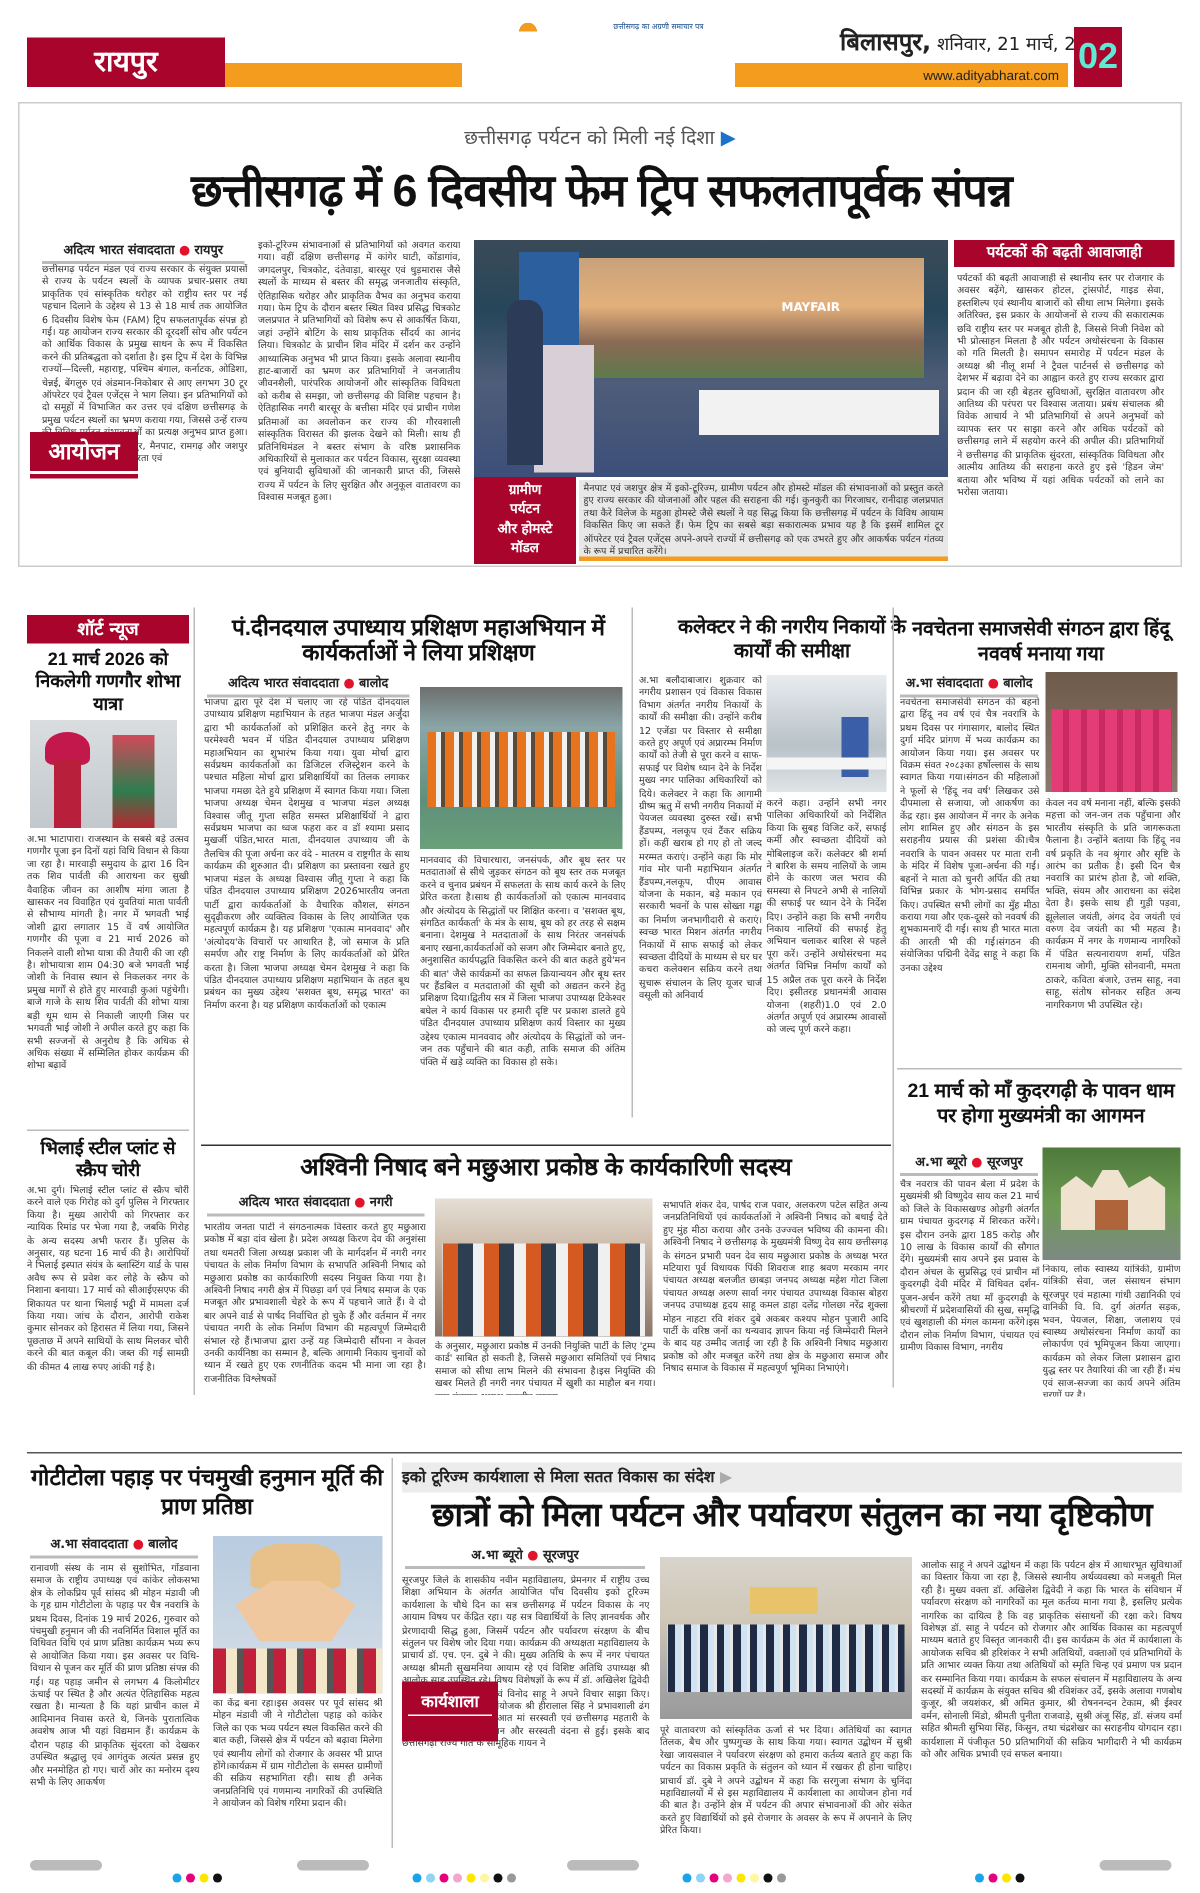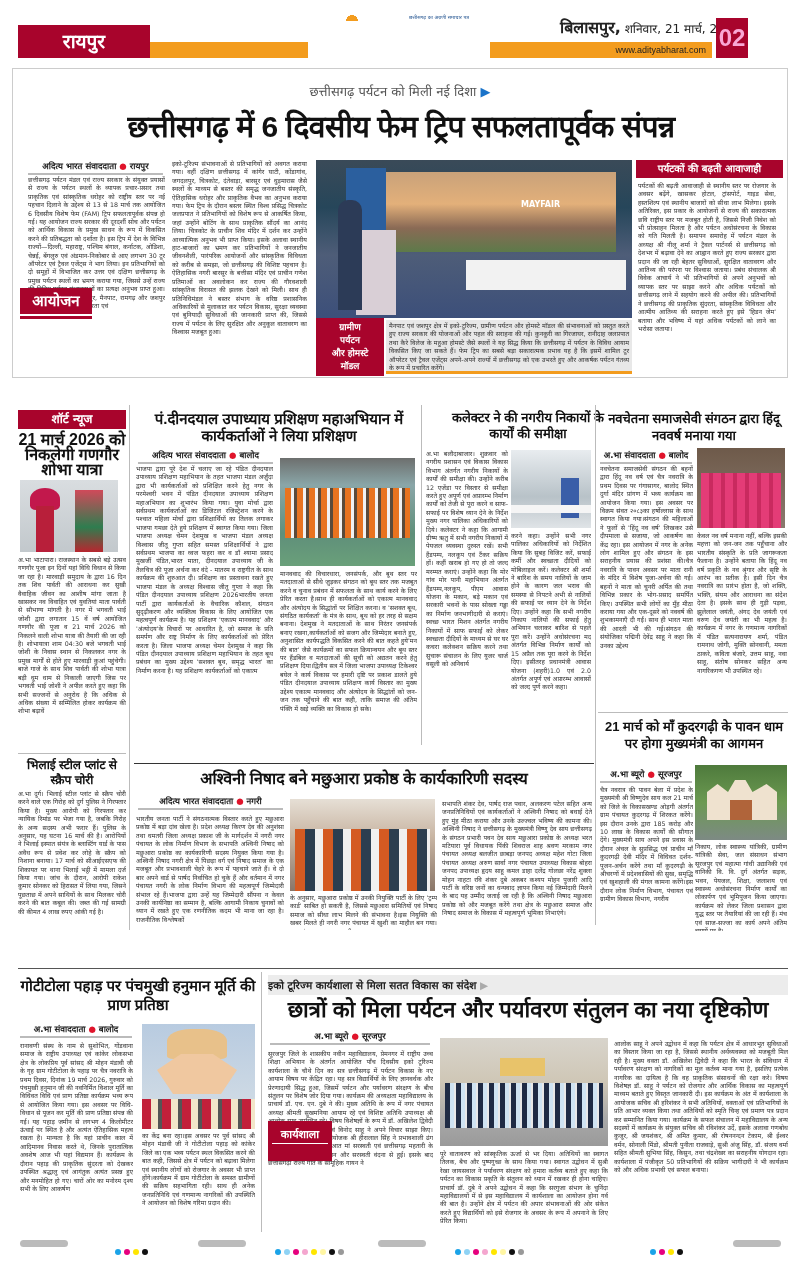--- a/index.html
+++ b/index.html
@@ -8,21 +8,21 @@
 .hdr-city{left:18px;top:25px;width:132px;height:33px;background:#a8042c;color:#fff;font-weight:bold;font-size:19px;text-align:center;line-height:33px}
 .hdr-bar-l{left:150px;top:42px;width:158px;height:16px;background:#f39c1e}
 .hdr-bar-r{left:490px;top:42px;width:222px;height:16px;background:#f39c1e;text-align:right;padding-right:6px;font-size:9px;line-height:16px;color:#222;font-family:"Liberation Sans",sans-serif}
 .logo{left:312px;top:8px;width:175px;height:50px;text-align:center}
 .logo .name{font-family:"DejaVu Serif",serif;font-weight:bold;font-size:26px;line-height:36px;color:#c8102e}
 .logo .name span{color:#222}
 .logo .tag{font-size:5px;color:#1a4d8c;position:absolute;top:6px;right:18px}
 .sun{position:absolute;left:32px;top:1px;width:16px;height:12px;background:radial-gradient(circle at 50% 100%,#f39c1e 40%,transparent 42%)}
 .hdr-date{left:560px;top:16px;font-size:12px;color:#222}
 .hdr-date b{font-size:16px;font-weight:bold}
-.hdr-page{left:716px;top:18px;width:32px;height:40px;background:#a8042c;color:#f9a8d4;font-family:"Liberation Sans",sans-serif;font-size:24px;font-weight:bold;text-align:center;line-height:40px}
+.hdr-page{left:716px;top:18px;width:32px;height:40px;background:#a8042c;color:#5eead4;font-family:"Liberation Sans",sans-serif;font-size:24px;font-weight:bold;text-align:center;line-height:40px}
 .topbox{left:12px;top:68px;width:776px;height:310px;border:1px solid #ccc}
 .kicker{left:0;width:800px;top:82px;text-align:center;font-size:13px;color:#555}
 .kicker .arr{color:#1a73c9}
 .bighead{left:16px;top:105px;width:770px;text-align:center;font-size:30px;font-weight:bold;letter-spacing:-0.5px;color:#111;font-family:"Liberation Sans",sans-serif}
 .byline{font-size:8.5px;font-weight:bold;text-align:center;border-bottom:2px solid #bbb;padding-bottom:2px;color:#222}
 .byline .dot{color:#e0142b}
 .txt{font-size:6.3px;line-height:8.4px;color:#333;text-align:justify}
 .photo{overflow:hidden}
 .redtag{background:#a8042c;color:#fff;font-weight:bold;text-align:center}
 .h2{font-weight:bold;color:#111;text-align:center;font-family:"Liberation Sans",sans-serif}
@@ -68,21 +68,21 @@
   <div>पर्यटन</div>
   <div>और होमस्टे</div>
   <div>मॉडल</div>
 </div>
 <div class="abs txt" style="left:386px;top:320px;width:246px;height:54px;overflow:hidden;background:#e8e8e8;padding:2px 3px;border-bottom:3px solid #f39c1e">मैनपाट एवं जशपुर क्षेत्र में इको-टूरिज्म, ग्रामीण पर्यटन और होमस्टे मॉडल की संभावनाओं को प्रस्तुत करते हुए राज्य सरकार की योजनाओं और पहल की सराहना की गई। कुनकुरी का गिरजाघर, रानीदाह जलप्रपात तथा कैरे विलेज के महुआ होमस्टे जैसे स्थलों ने यह सिद्ध किया कि छत्तीसगढ़ में पर्यटन के विविध आयाम विकसित किए जा सकते हैं। फेम ट्रिप का सबसे बड़ा सकारात्मक प्रभाव यह है कि इसमें शामिल टूर ऑपरेटर एवं ट्रैवल एजेंट्स अपने-अपने राज्यों में छत्तीसगढ़ को एक उभरते हुए और आकर्षक पर्यटन गंतव्य के रूप में प्रचारित करेंगे।</div>
 
 <div class="abs redtag" style="left:636px;top:160px;width:147px;height:18px;font-size:10px;line-height:18px">पर्यटकों की बढ़ती आवाजाही</div>
 <div class="abs txt" style="left:638px;top:182px;width:138px;height:192px;overflow:hidden">पर्यटकों की बढ़ती आवाजाही से स्थानीय स्तर पर रोजगार के अवसर बढ़ेंगे, खासकर होटल, ट्रांसपोर्ट, गाइड सेवा, हस्तशिल्प एवं स्थानीय बाजारों को सीधा लाभ मिलेगा। इसके अतिरिक्त, इस प्रकार के आयोजनों से राज्य की सकारात्मक छवि राष्ट्रीय स्तर पर मजबूत होती है, जिससे निजी निवेश को भी प्रोत्साहन मिलता है और पर्यटन अधोसंरचना के विकास को गति मिलती है। समापन समारोह में पर्यटन मंडल के अध्यक्ष श्री नीलू शर्मा ने ट्रैवल पार्टनर्स से छत्तीसगढ़ को देशभर में बढ़ावा देने का आह्वान करते हुए राज्य सरकार द्वारा प्रदान की जा रही बेहतर सुविधाओं, सुरक्षित वातावरण और आतिथ्य की परंपरा पर विश्वास जताया। प्रबंध संचालक श्री विवेक आचार्य ने भी प्रतिभागियों से अपने अनुभवों को व्यापक स्तर पर साझा करने और अधिक पर्यटकों को छत्तीसगढ़ लाने में सहयोग करने की अपील की। प्रतिभागियों ने छत्तीसगढ़ की प्राकृतिक सुंदरता, सांस्कृतिक विविधता और आत्मीय आतिथ्य की सराहना करते हुए इसे 'हिडन जेम' बताया और भविष्य में यहां अधिक पर्यटकों को लाने का भरोसा जताया।</div>
 
 <div class="abs redtag" style="left:18px;top:410px;width:108px;height:19px;font-size:12px;line-height:19px">शॉर्ट न्यूज</div>
-<div class="abs h2" style="left:18px;top:432px;width:108px;font-size:16px;line-height:15px">21 मार्च 2026 को निकलेगी गणगौर शोभा यात्रा</div>
+<div class="abs h2" style="left:18px;top:432px;width:108px;font-size:12px;line-height:15px">21 मार्च 2026 को निकलेगी गणगौर शोभा यात्रा</div>
 <div class="abs photo" style="left:20px;top:480px;width:98px;height:72px;background:linear-gradient(180deg,#d9dde0,#c2c8cc)">
   <div style="position:absolute;left:10px;top:8px;width:30px;height:22px;background:#c2184c;border-radius:50% 50% 20% 20%"></div>
   <div style="position:absolute;left:16px;top:26px;width:18px;height:46px;background:#b81f3a"></div>
   <div style="position:absolute;left:55px;top:10px;width:28px;height:62px;background:linear-gradient(180deg,#d04a5a,#2e7d4f 60%,#b8262f)"></div>
 </div>
 <div class="abs txt" style="left:18px;top:556px;width:108px;height:186px;overflow:hidden">अ.भा भाटापारा। राजस्थान के सबसे बड़े उत्सव गणगौर पूजा इन दिनों यहां विधि विधान से किया जा रहा है। मारवाड़ी समुदाय के द्वारा 16 दिन तक शिव पार्वती की आराधना कर सुखी वैवाहिक जीवन का आशीष मांगा जाता है खासकर नव विवाहित एवं युवतियां माता पार्वती से सौभाग्य मांगती है। नगर में भगवती भाई जोशी द्वारा लगातार 15 वें वर्ष आयोजित गणगौर की पूजा व 21 मार्च 2026 को निकलने वाली शोभा यात्रा की तैयारी की जा रही है। शोभायात्रा शाम 04:30 बजे भगवती भाई जोशी के निवास स्थान से निकलकर नगर के प्रमुख मार्गों से होते हुए मारवाड़ी कुआं पहुंचेगी। बाजे गाजे के साथ शिव पार्वती की शोभा यात्रा बड़ी धूम धाम से निकाली जाएगी जिस पर भगवती भाई जोशी ने अपील करते हुए कहा कि सभी सज्जनों से अनुरोध है कि अधिक से अधिक संख्या में सम्मिलित होकर कार्यक्रम की शोभा बढ़ावें</div>
 <div class="hline" style="left:18px;top:753px;width:108px;background:#bbb"></div>
 <div class="abs h2" style="left:18px;top:758px;width:108px;font-size:12px;line-height:15px">भिलाई स्टील प्लांट से स्क्रैप चोरी</div>
 <div class="abs txt" style="left:18px;top:790px;width:108px;height:140px;overflow:hidden">अ.भा दुर्ग। भिलाई स्टील प्लांट से स्क्रैप चोरी करने वाले एक गिरोह को दुर्ग पुलिस ने गिरफ्तार किया है। मुख्य आरोपी को गिरफ्तार कर न्यायिक रिमांड पर भेजा गया है, जबकि गिरोह के अन्य सदस्य अभी फरार हैं। पुलिस के अनुसार, यह घटना 16 मार्च की है। आरोपियों ने भिलाई इस्पात संयंत्र के ब्लास्टिंग यार्ड के पास अवैध रूप से प्रवेश कर लोहे के स्क्रैप को निशाना बनाया। 17 मार्च को सीआईएसएफ की शिकायत पर थाना भिलाई भट्ठी में मामला दर्ज किया गया। जांच के दौरान, आरोपी राकेश कुमार सोनकर को हिरासत में लिया गया, जिसने पूछताछ में अपने साथियों के साथ मिलकर चोरी करने की बात कबूल की। जब्त की गई सामग्री की कीमत 4 लाख रुपए आंकी गई है।</div>
 <div class="vline" style="left:129px;top:405px;height:525px"></div>

